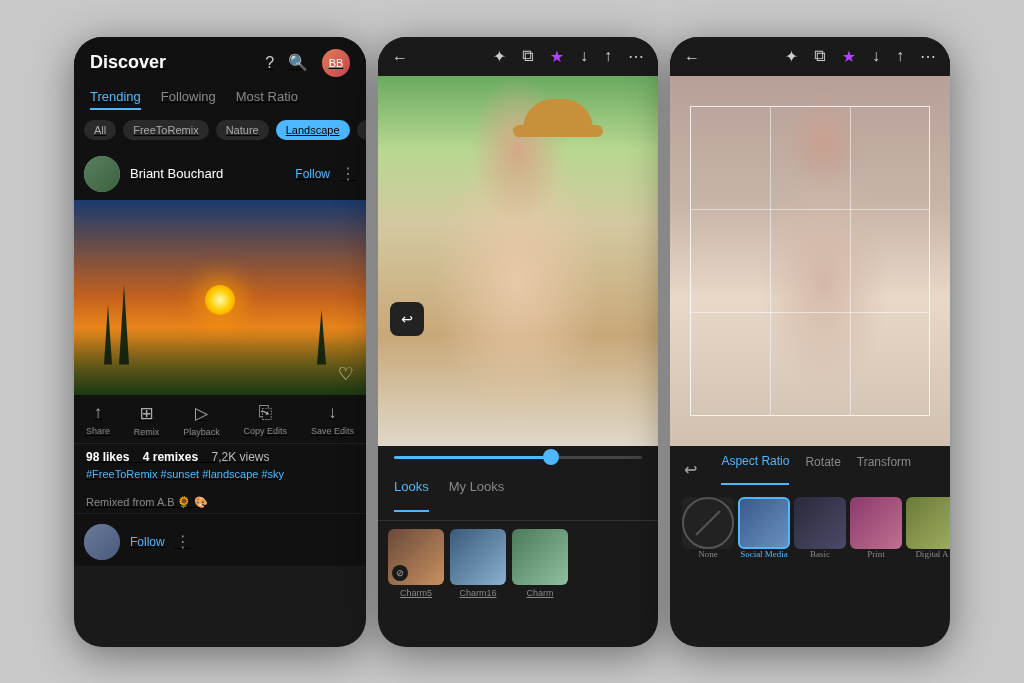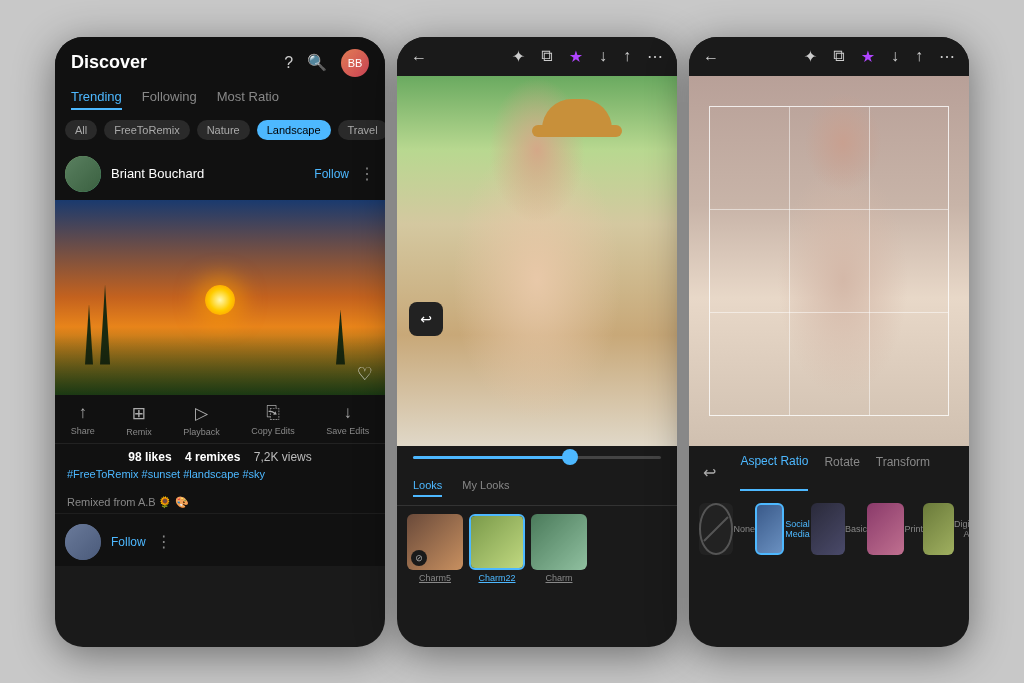--- a/index.html
+++ b/index.html
@@ -20,21 +20,21 @@
       padding: 20px;
     }
     
     .phone {
       border-radius: 28px;
       overflow: hidden;
       box-shadow: 0 8px 40px rgba(0,0,0,0.45);
       position: relative;
       background: #1a1a1a;
     }
-    .phone-1 { width: 330px; height: 610px; }
+    .phone-1 { width: 292px; height: 610px; text-decoration: underline; }
     .phone-2 { width: 280px; height: 610px; }
     .phone-3 { width: 280px; height: 610px; }
 
     
     .p1-header {
       background: #111;
       display: flex;
       align-items: center;
       justify-content: space-between;
       padding: 12px 16px 8px;
@@ -192,21 +192,20 @@
     .action-icon { color: #aaa; font-size: 17px; }
     .action-label { color: #888; font-size: 9px; }
     .p1-stats {
       background: #111;
       padding: 6px 12px 4px;
     }
     .stats-line {
       color: #bbb;
       font-size: 12px;
       margin-bottom: 4px;
-      text-align: center;
     }
     .stats-line strong { color: #fff; }
     .hashtags {
       color: #4db8ff;
       font-size: 11px;
       margin-bottom: 16px;
     }
     .remixed-line {
       color: #888;
       font-size: 11px;
@@ -278,23 +277,23 @@
     }
     .p2-tabs-row {
       background: #1a1a1a;
       display: flex;
       gap: 20px;
       padding: 4px 16px 8px;
       border-bottom: 1px solid #333;
     }
     .p2-tab {
       color: #888;
-      font-size: 11px;
-      cursor: pointer;
-      padding-bottom: 4px;
+      font-size: 13px;
+      cursor: pointer;
+      padding-bottom: 16px;
     }
     .p2-tab.active {
       color: #4db8ff;
       border-bottom: 2px solid #4db8ff;
     }
     .p2-looks-strip {
       background: #1a1a1a;
       display: flex;
       gap: 6px;
       padding: 8px 10px;
@@ -381,38 +380,40 @@
     .p3-undo {
       color: #aaa;
       font-size: 16px;
       margin-right: 8px;
       cursor: pointer;
     }
     .p3-tab {
       color: #888;
       font-size: 12px;
       cursor: pointer;
-      padding-bottom: 21px;
+      padding-bottom: 15px;
     }
     .p3-tab.active {
       color: #4db8ff;
       border-bottom: 2px solid #4db8ff;
     }
     .p3-ratio-strip {
       display: flex;
       gap: 0;
       padding: 6px 10px;
       overflow: hidden;
     }
     .ratio-item {
       display: flex;
+      flex-direction: column;
       align-items: center;
       width: 56px;
       cursor: pointer;
       flex-shrink: 0;
+      font-family: Liberation Serif, serif;
     }
     .ratio-thumb {
       width: 52px; height: 52px;
       border-radius: 6px;
       overflow: hidden;
     }
     .ratio-label {
       color: #888;
       font-size: 9px;
       text-align: center;
@@ -616,24 +617,24 @@
 
     <div class="p2-looks-strip">
       <div class="look-item">
         <div class="look-thumb">
           <div class="look-thumb-inner look-bg-1"></div>
           <div class="blocked-icon">⊘</div>
         </div>
         <span class="look-name">Charm5</span>
       </div>
       <div class="look-item">
-        <div class="look-thumb active-look">
-          <div class="look-thumb-inner look-bg-3"></div>
-        </div>
-        <span class="look-name active">Charm22</span>
+        <div class="look-thumb">
+          <div class="look-thumb-inner look-bg-2"></div>
+        </div>
+        <span class="look-name">Charm16</span>
       </div>
       <div class="look-item">
         <div class="look-thumb">
           <div class="look-thumb-inner look-bg-5"></div>
         </div>
         <span class="look-name">Charm</span>
       </div>
     </div>
   </div>
 

